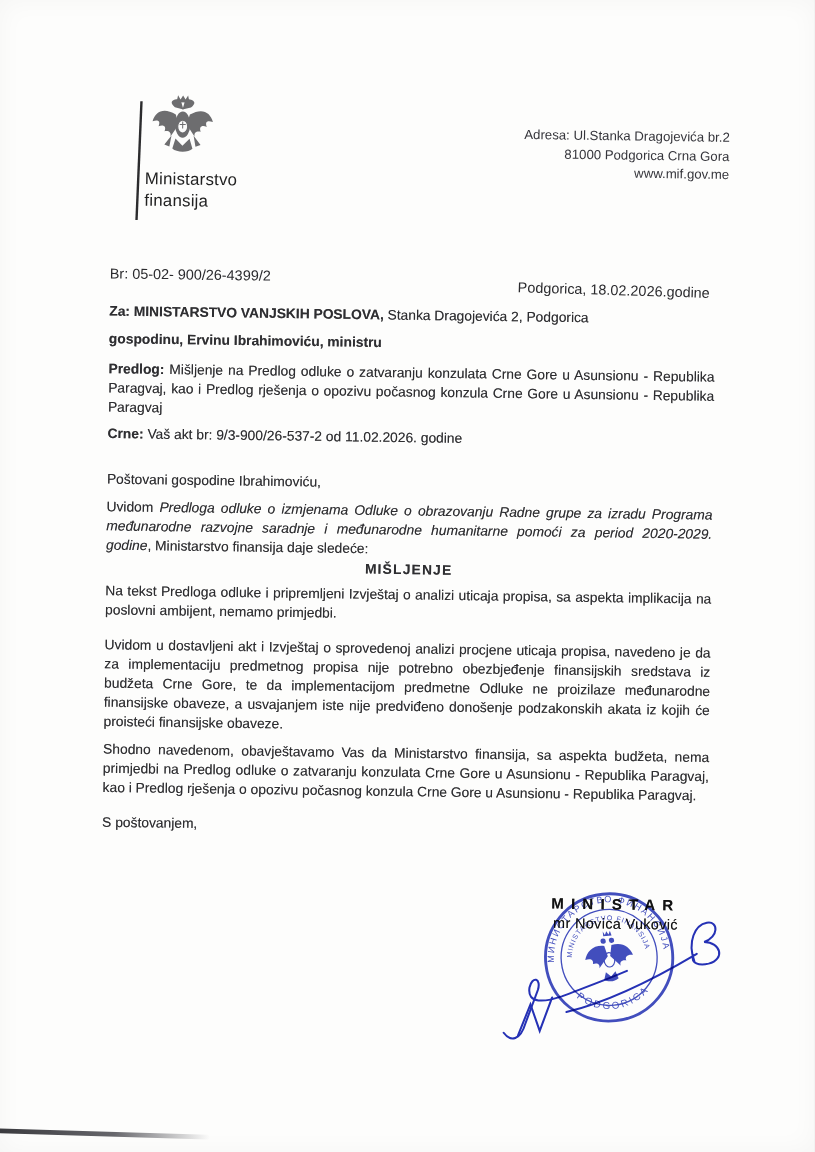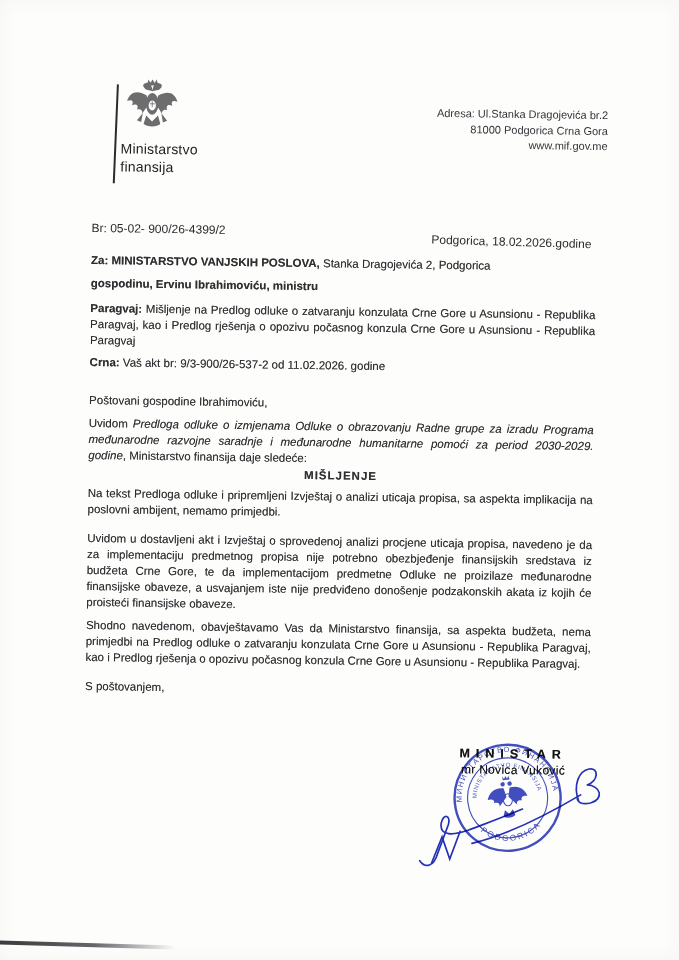--- a/index.html
+++ b/index.html
@@ -79,24 +79,24 @@
       <div>81000 Podgorica Crna Gora</div>
       <div>www.mif.gov.me</div>
     </div>
 
     <div class="refline">Br: 05-02- 900/26-4399/2</div>
     <div class="dateline">Podgorica, 18.02.2026.godine</div>
 
     <div class="content">
       <p class="p-za"><b>Za:</b> <b>MINISTARSTVO VANJSKIH POSLOVA,</b> <span>Stanka Dragojevića 2, Podgorica</span></p>
       <p class="p-person bold">gospodinu, Ervinu Ibrahimoviću, ministru</p>
-      <p class="p-predmet"><b>Paragvaj:</b> <span>Mišljenje na Predlog odluke o zatvaranju konzulata Crne Gore u Asunsionu - Republika Paragvaj, kao i Predlog rješenja o opozivu počasnog konzula Crne Gore u Asunsionu - Republika Paragvaj</span></p>
-      <p class="p-veza"><b>Crna:</b> <span>Vaš akt br: 9/3-900/26-537-2 od 11.02.2026. godine</span></p>
+      <p class="p-predmet"><b>Predlog:</b> <span>Mišljenje na Predlog odluke o zatvaranju konzulata Crne Gore u Asunsionu - Republika Paragvaj, kao i Predlog rješenja o opozivu počasnog konzula Crne Gore u Asunsionu - Republika Paragvaj</span></p>
+      <p class="p-veza"><b>Crne:</b> <span>Vaš akt br: 9/3-900/26-537-2 od 11.02.2026. godine</span></p>
       <p class="p-salut">Poštovani gospodine Ibrahimoviću,</p>
-      <p class="p-p1"><span>Uvidom </span><i>Predloga odluke o izmjenama Odluke o obrazovanju Radne grupe za izradu Programa međunarodne razvojne saradnje i međunarodne humanitarne pomoći za period 2030-2029. godine</i><span>, Ministarstvo finansija daje sledeće:</span></p>
+      <p class="p-p1"><span>Uvidom </span><i>Predloga odluke o izmjenama Odluke o obrazovanju Radne grupe za izradu Programa međunarodne razvojne saradnje i međunarodne humanitarne pomoći za period 2020-2029. godine</i><span>, Ministarstvo finansija daje sledeće:</span></p>
       <h3 class="heading">MIŠLJENJE</h3>
       <p class="p-p2">Na tekst Predloga odluke i pripremljeni Izvještaj o analizi uticaja propisa, sa aspekta implikacija na poslovni ambijent, nemamo primjedbi.</p>
       <p class="p-p3">Uvidom u dostavljeni akt i Izvještaj o sprovedenoj analizi procjene uticaja propisa, navedeno je da za implementaciju predmetnog propisa nije potrebno obezbjeđenje finansijskih sredstava iz budžeta Crne Gore, te da implementacijom predmetne Odluke ne proizilaze međunarodne finansijske obaveze, a usvajanjem iste nije predviđeno donošenje podzakonskih akata iz kojih će proisteći finansijske obaveze.</p>
       <p class="p-p4">Shodno navedenom, obavještavamo Vas da Ministarstvo finansija, sa aspekta budžeta, nema primjedbi na Predlog odluke o zatvaranju konzulata Crne Gore u Asunsionu - Republika Paragvaj, kao i Predlog rješenja o opozivu počasnog konzula Crne Gore u Asunsionu - Republika Paragvaj.</p>
       <p class="p-close">S poštovanjem,</p>
     </div>
 
     <div class="sig-text">
       <div class="sig-title">MINISTAR</div>
       <div class="sig-name">mr Novica Vuković</div>

